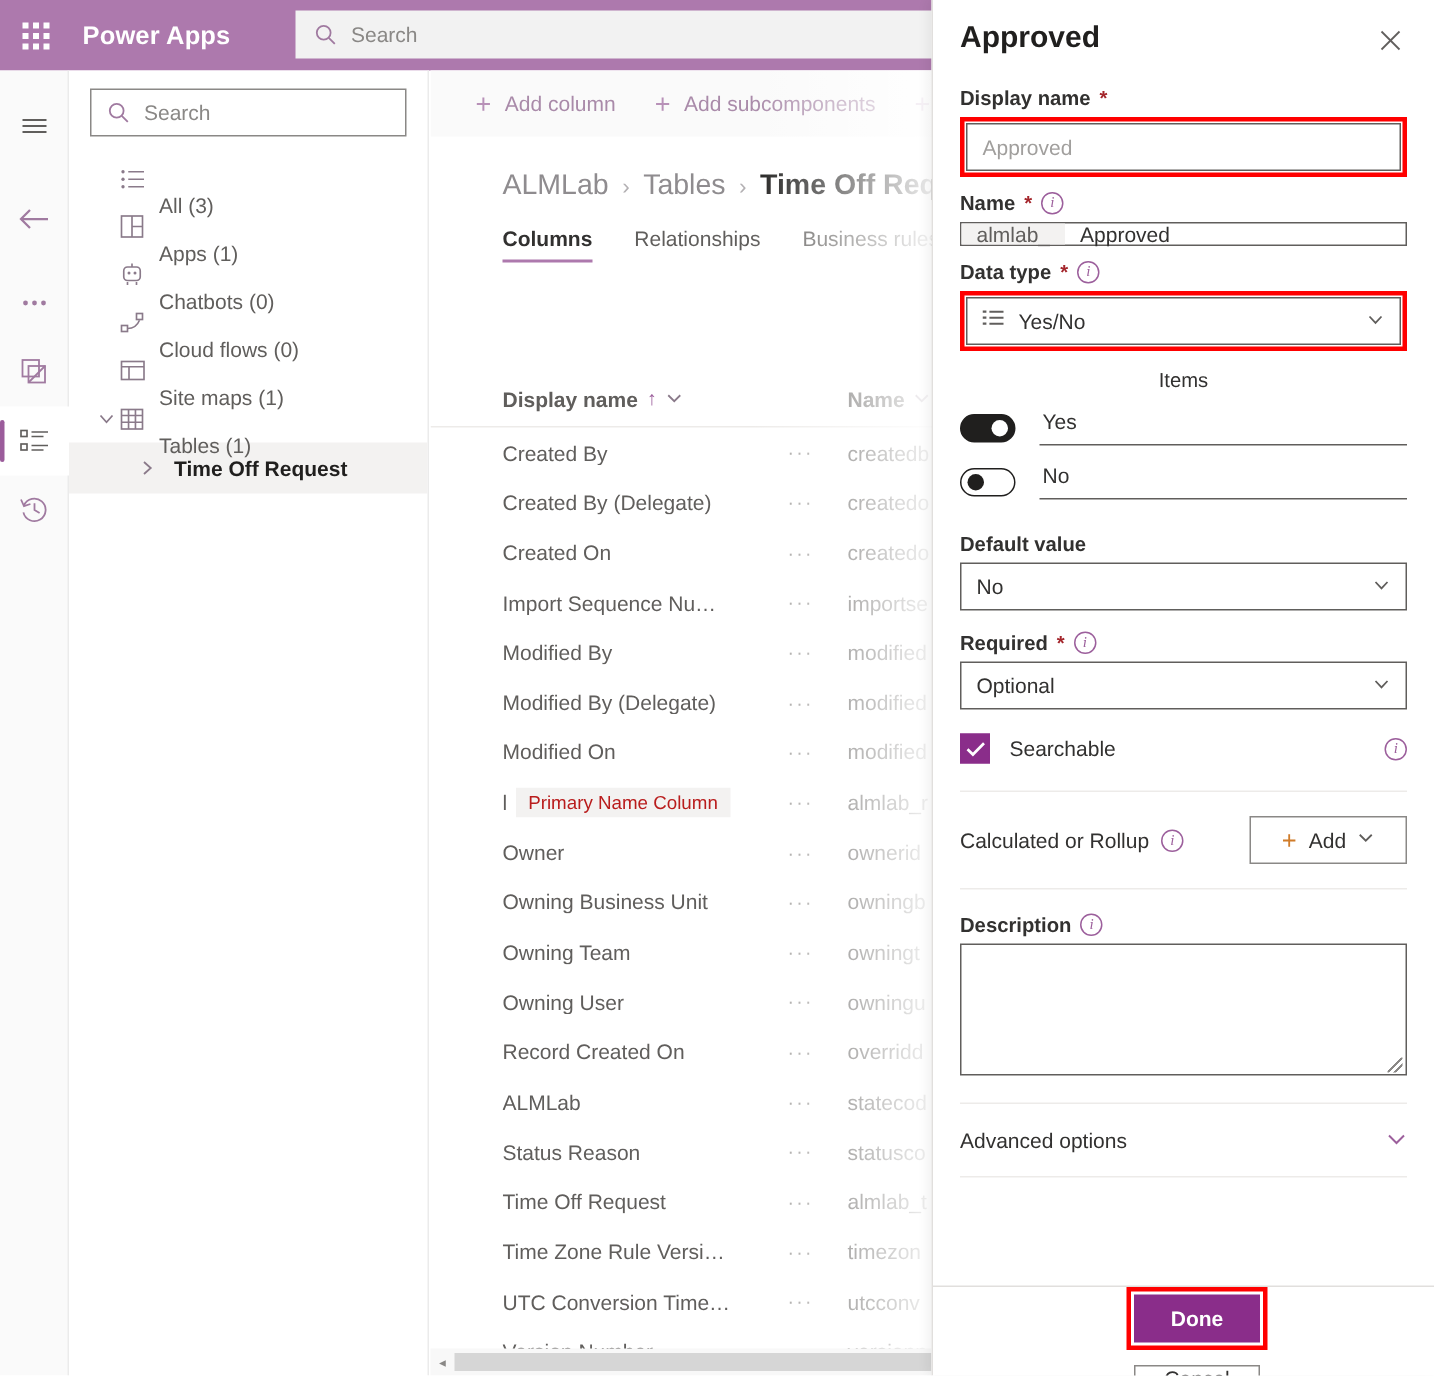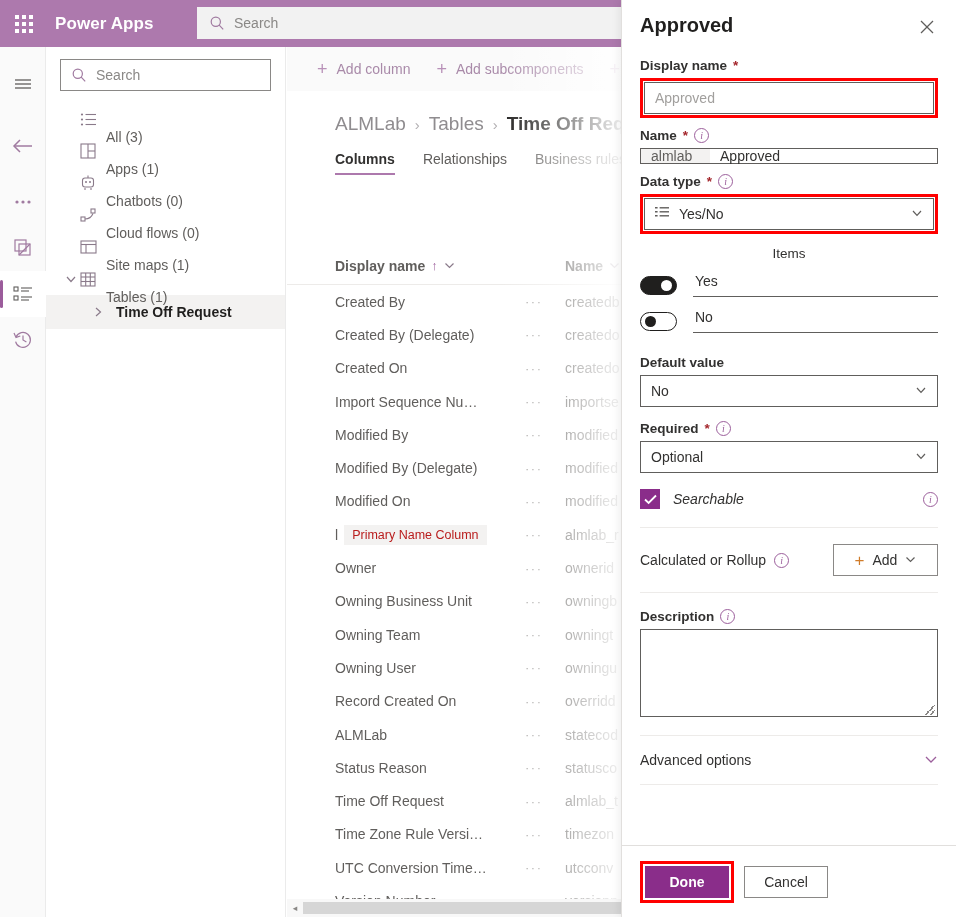--- a/index.html
+++ b/index.html
@@ -234,21 +234,21 @@
   .toggle.off .knob { left: 4px; background: #201f1e; }
   .item-input {
     flex: 1; border-bottom: 1px solid #605e5c; font-size: 14px;
     color: #323130; padding: 0 0 7px 2px; cursor: text;
   }
   .cbrow { display: flex; align-items: center; margin: 16px 0 0 0; }
   .cbox {
     width: 20px; height: 20px; background: #8a2d8a; border: 1px solid #8a2d8a;
     display: flex; align-items: center; justify-content: center; cursor: pointer; flex: none;
   }
-  .cblabel { font-size: 14px; color: #323130; margin-left: 13px; font-style: italic; }
+  .cblabel { font-size: 14px; color: #323130; margin-left: 13px; }
   .hr { border-top: 1px solid #edebe9; margin: 18px 0 0 0; }
   .rollrow {
     display: flex; align-items: center; justify-content: space-between;
     padding: 16px 0 16px 0;
   }
   .rollleft { display: flex; align-items: center; gap: 8px; font-size: 14px; color: #323130; }
   .addbtn {
     height: 32px; min-width: 105px; border: 1px solid #8a8886; background: #ffffff;
     display: flex; align-items: center; justify-content: center; gap: 8px;
     font-size: 14px; color: #323130; cursor: pointer; padding: 0 12px;
@@ -264,23 +264,23 @@
     background:
       linear-gradient(135deg, transparent 45%, #8a8886 45%, #8a8886 55%, transparent 55%),
       linear-gradient(135deg, transparent 70%, #8a8886 70%, #8a8886 80%, transparent 80%);
   }
   .advrow {
     display: flex; align-items: center; justify-content: space-between;
     height: 48px; font-size: 14px; color: #323130; cursor: pointer;
   }
   .advrow .cv { color: #9c5f9c; font-size: 13px; }
   .panel-foot {
-    position: absolute; left: 0; right: 0; bottom: 0; height: 72px;
+    position: absolute; left: 0; right: 0; bottom: 0; height: 60px;
     border-top: 1px solid #e1dfdd;
-    display: flex; align-items: center; padding-left: 18px; gap: 10px;
+    display: flex; align-items: center; padding-left: 18px; gap: 10px; flex-direction: column;
   }
   .btn-primary {
     background: #8a2d8a; color: #ffffff; font-size: 14px; font-weight: bold;
     height: 32px; min-width: 84px; display: flex; align-items: center;
     justify-content: center; cursor: pointer; border: none; padding: 0 16px;
   }
   .btn-default {
     background: #ffffff; color: #323130; font-size: 14px;
     height: 32px; min-width: 84px; display: flex; align-items: center;
     justify-content: center; cursor: pointer; border: 1px solid #8a8886; padding: 0 16px;

